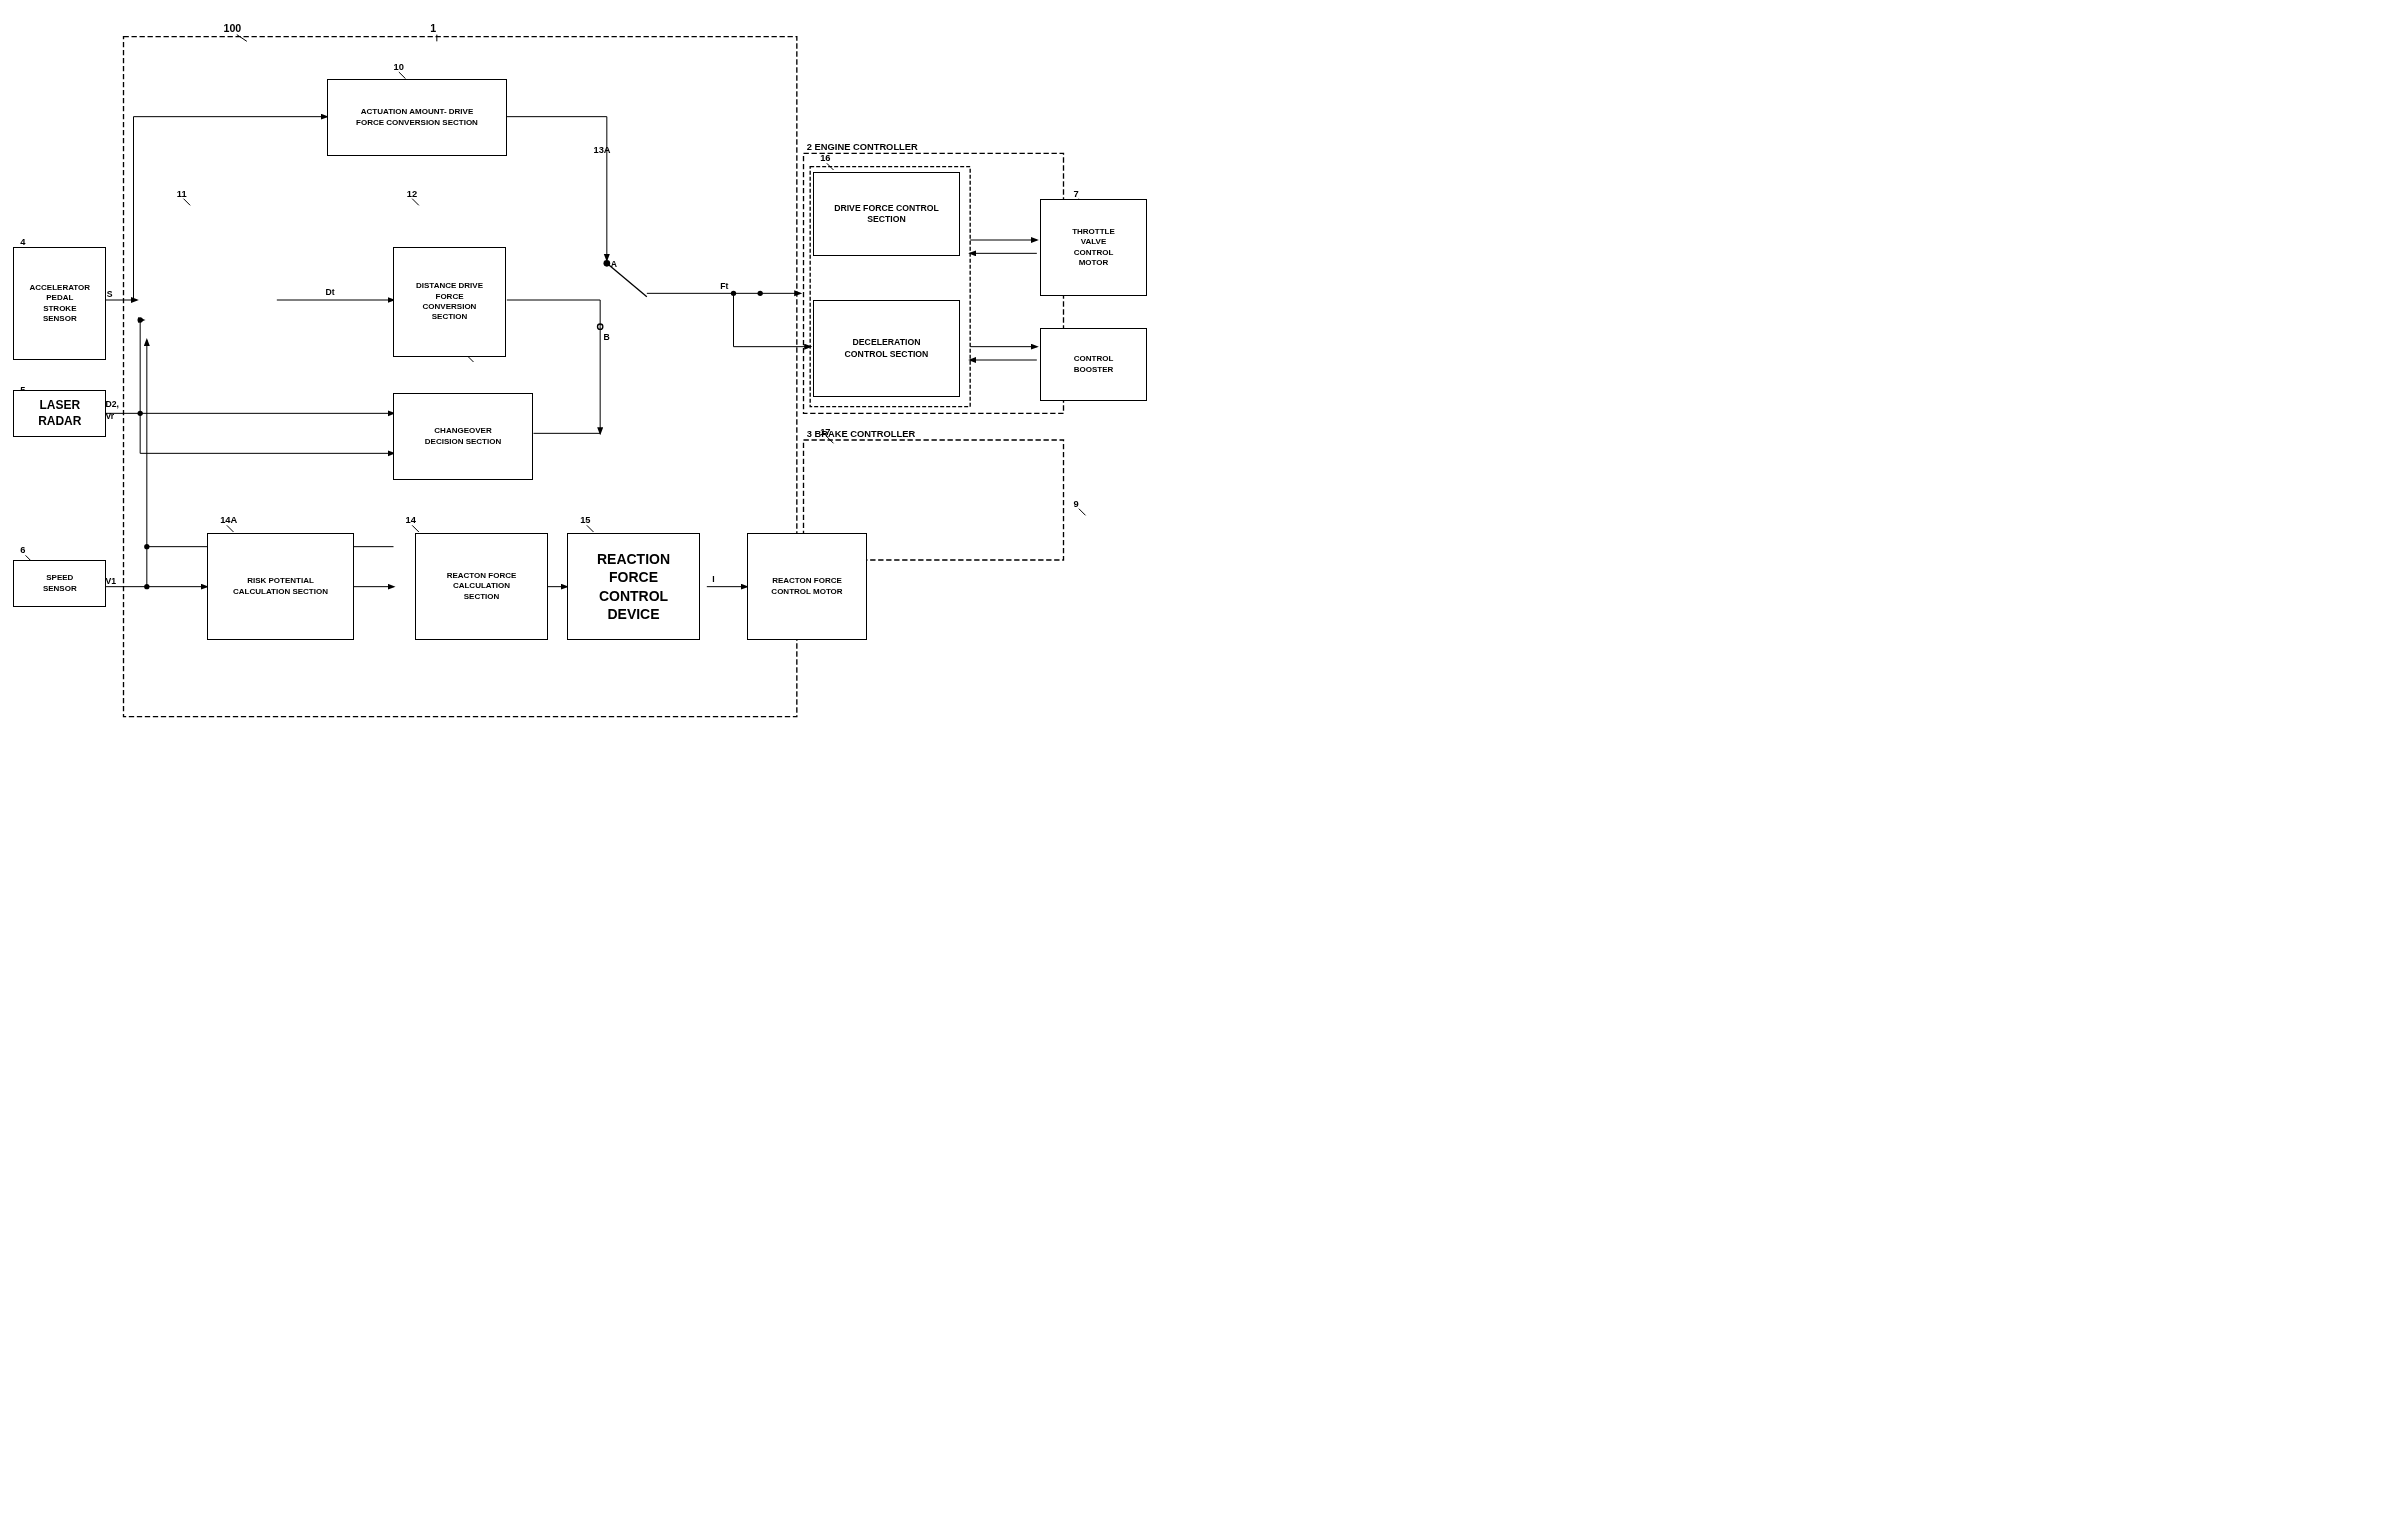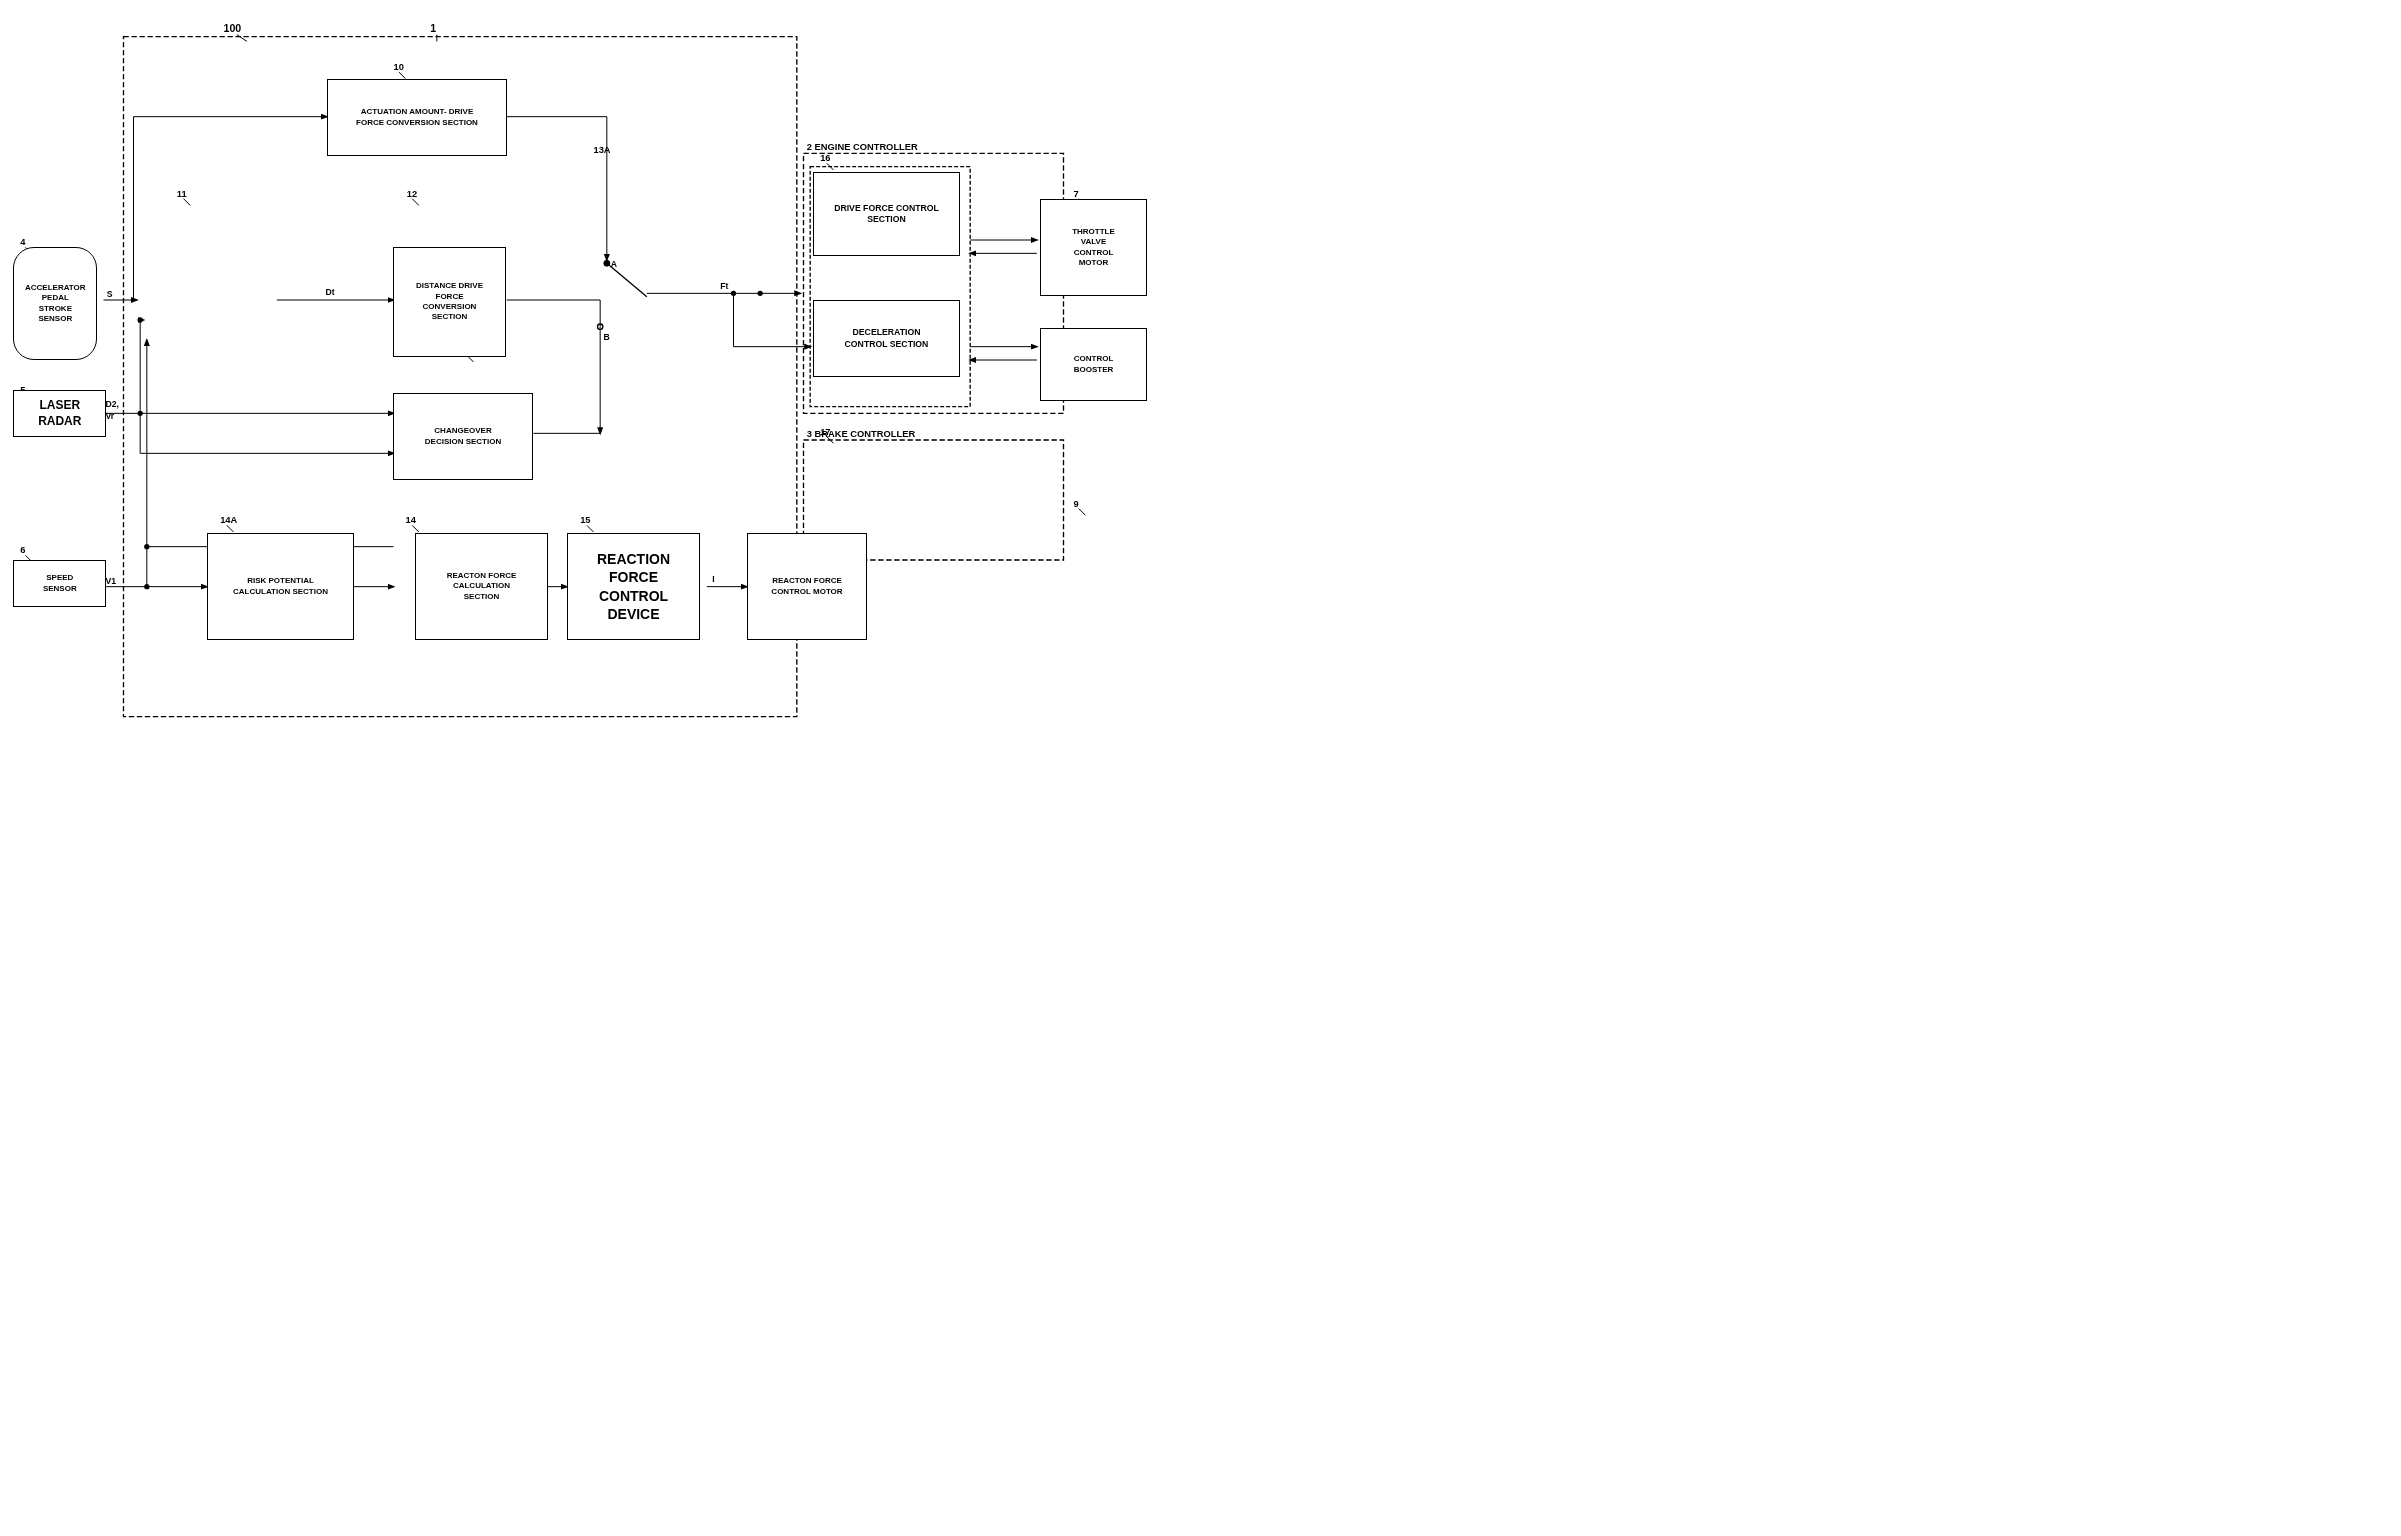--- a/index.html
+++ b/index.html
@@ -195,21 +195,21 @@
     <line x1="1060" y1="440" x2="1200" y2="440" stroke="#000" stroke-width="0"></line>
 
     <line x1="1100" y1="440" x2="1100" y2="520" stroke="#000" stroke-width="1.5"></line>
     <circle cx="1100" cy="440" r="4" fill="#000"></circle>
     <line x1="1100" y1="520" x2="1215" y2="520" stroke="#000" stroke-width="1.5" marker-end="url(#arrow)"></line>
 
     <circle cx="1140" cy="440" r="4" fill="#000"></circle>
 
   </svg>
 
-  <div class="block" style="left:13.3px; top:247px; width:84px; height:113px; font-size:8px;border-radius:21px;">ACCELERATOR
+  <div class="block" style="left:13.3px; top:247px; width:93px; height:113px; font-size:8px;">ACCELERATOR
 PEDAL STROKE
 SENSOR</div>
 
   <div class="block" style="left:13.3px; top:390px; width:93px; height:47px; font-size:12px;">LASER RADAR</div>
 
   <div class="block" style="left:13.3px; top:560px; width:93px; height:47px; font-size:8px;">SPEED SENSOR</div>
 
   <div class="block" style="left:327px; top:79px; width:180px; height:77px; font-size:8px;">ACTUATION AMOUNT-
 DRIVE FORCE
 CONVERSION SECTION</div>
@@ -222,21 +222,21 @@
 
   <div class="block" style="left:393px; top:393px; width:140px; height:87px; font-size:8px;">CHANGEOVER
 DECISION
 SECTION</div>
 
   <div class="block" style="left:813px; top:172px; width:147px; height:84px; font-size:8.7px;">DRIVE
 FORCE
 CONTROL
 SECTION</div>
 
-  <div class="block" style="left:813px; top:300px; width:147px; height:77px; font-size:8.7px;">DECELERATION
+  <div class="block" style="left:813px; top:300px; width:147px; height:97px; font-size:8.7px;">DECELERATION
 CONTROL
 SECTION</div>
 
   <div class="block" style="left:1040px; top:199px; width:107px; height:97px; font-size:8px;">THROTTLE
 VALVE
 CONTROL
 MOTOR</div>
 
   <div class="block" style="left:1040px; width:107px; top:328px; height:73px; font-size:8px;">CONTROL
 BOOSTER</div>

